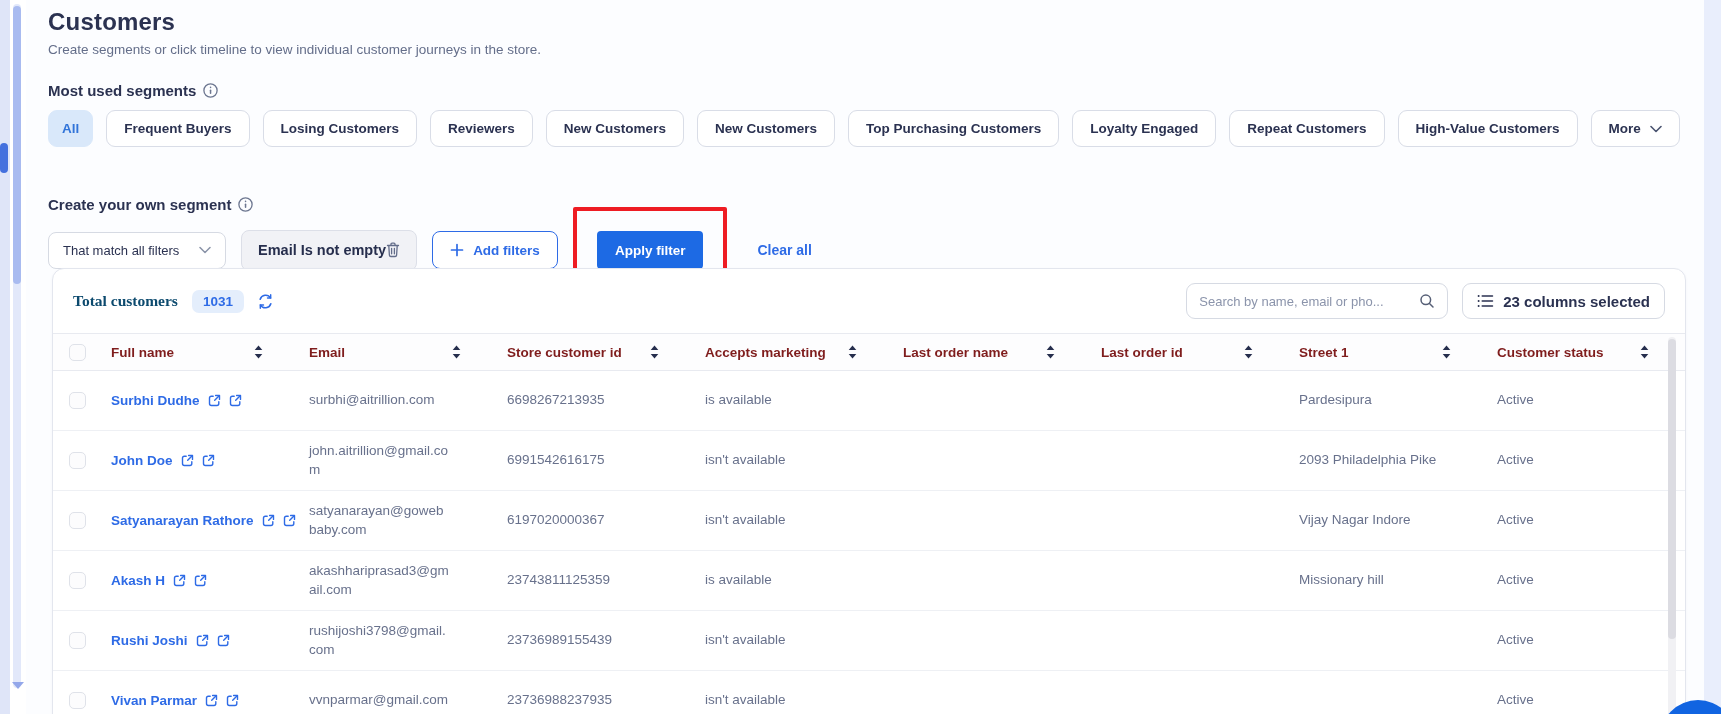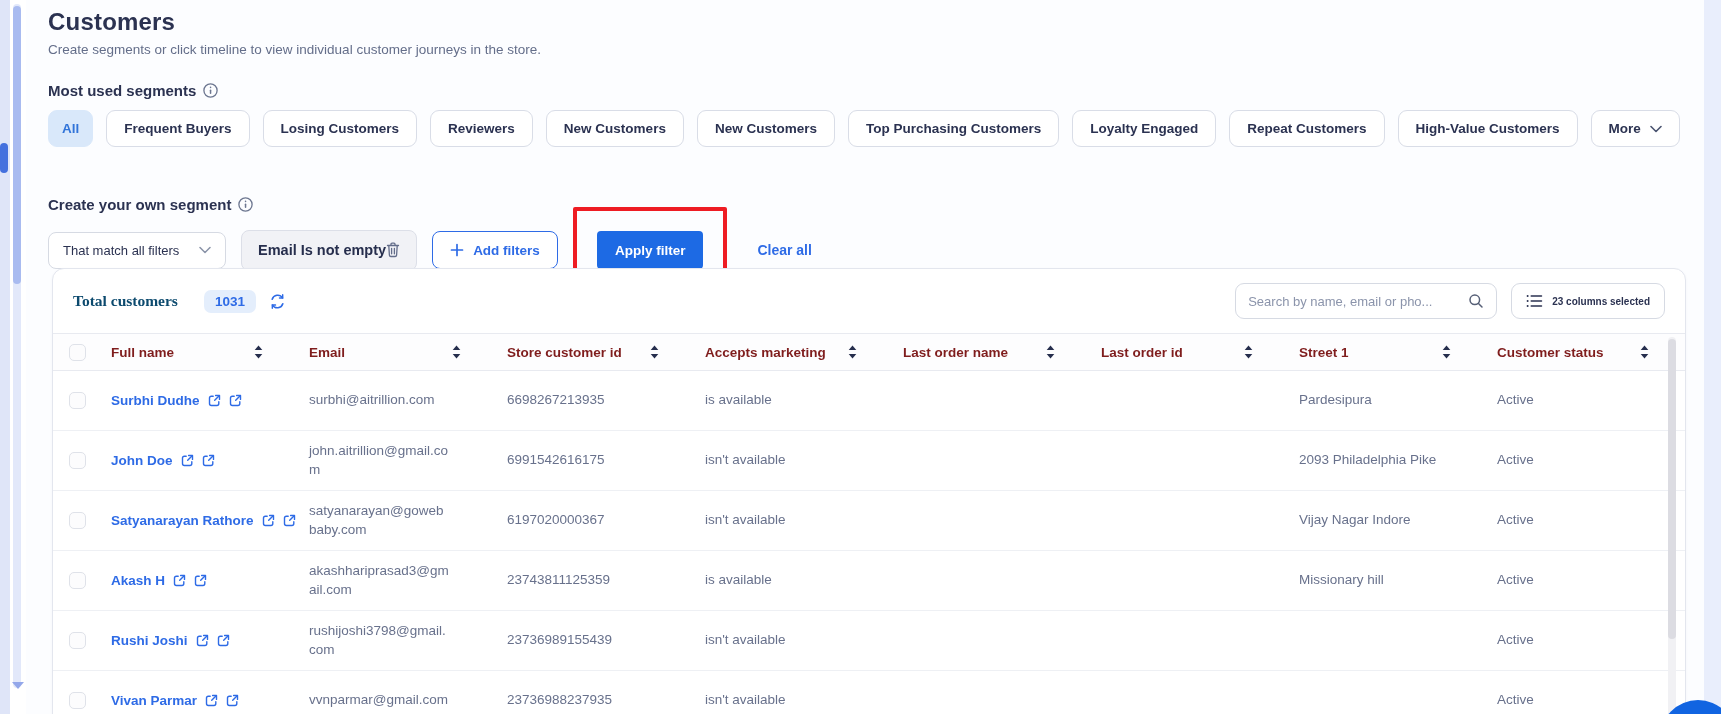--- a/index.html
+++ b/index.html
@@ -47,31 +47,31 @@
   .apply-wrap { border:4px solid #ee1c23; padding:20px; border-radius:2px; }
   .apply-btn { height:38px; padding:0 18px; background:#1d6ae4; border:none; border-radius:4px;
       font-family:"Liberation Sans",sans-serif; font-size:13.5px; font-weight:700; color:#fff; cursor:pointer; }
   .clear-all { margin-left:15px; font-size:14px; font-weight:600; color:#2e6be6; cursor:pointer; }
 
   
   .card { position:absolute; left:26px; top:268px; width:1634px; height:480px; background:#fff;
       border:1px solid #e3e6ee; border-radius:12px 12px 0 0; box-shadow:0 1px 3px rgba(40,50,90,.04); }
   .card-header { height:64px; display:flex; align-items:center; padding:0 20px; }
   .total-label { font-size:15.5px; font-weight:700; color:#0c4a6e;font-family:Liberation Serif, serif; }
-  .total-badge { margin-left:26px; background:#e4eefc; color:#2e6be6; font-size:13.5px; font-weight:700;
+  .total-badge { margin-left:14px; background:#e4eefc; color:#2e6be6; font-size:13.5px; font-weight:700;
       padding:4px 11px; border-radius:7px; }
   .refresh-btn { margin-left:13px; display:flex; cursor:pointer; }
   .header-right { margin-left:auto; display:flex; align-items:center; }
   .search-box { width:262px; height:36px; border:1px solid #d6dae3; border-radius:9px; background:#fff;
       display:flex; align-items:center; padding:0 12px; }
   .search-box input { flex:1; border:none; outline:none; font-family:"Liberation Sans",sans-serif;
       font-size:13px; color:#2b3251; background:transparent; }
   .search-box input::placeholder { color:#8b94ab; }
   .columns-btn { margin-left:14px; height:36px; padding:0 14px; border:1px solid #d6dae3; border-radius:9px;
-      background:#fff; display:flex; align-items:center; gap:9px; font-size:10px; font-weight:700; color:#2b3251; cursor:pointer; }
+      background:#fff; display:flex; align-items:center; gap:9px; font-size:15px; font-weight:700; color:#2b3251; cursor:pointer; }
 
   .tgrid { display:grid; grid-template-columns:46px repeat(8, 198px); align-items:center; }
   .thead { height:38px; border-top:1px solid #e8eaf0; border-bottom:1px solid #e8eaf0; background:#fdfdfe; }
   .th { display:flex; align-items:center; justify-content:space-between; padding:0 34px 0 12px;
       font-size:13.5px; font-weight:700; color:#7f1d1d; white-space:nowrap; }
   .cb-cell { padding-left:16px; }
   .checkbox { width:17px; height:17px; border:1px solid #dfe2e9; border-radius:5px; background:#fcfcfd; cursor:pointer; }
 
   .trow { min-height:60px; border-bottom:1px solid #eef0f4; }
   .td { padding:8px 24px 8px 12px; font-size:13.5px; color:#68718c; line-height:1.35; }

